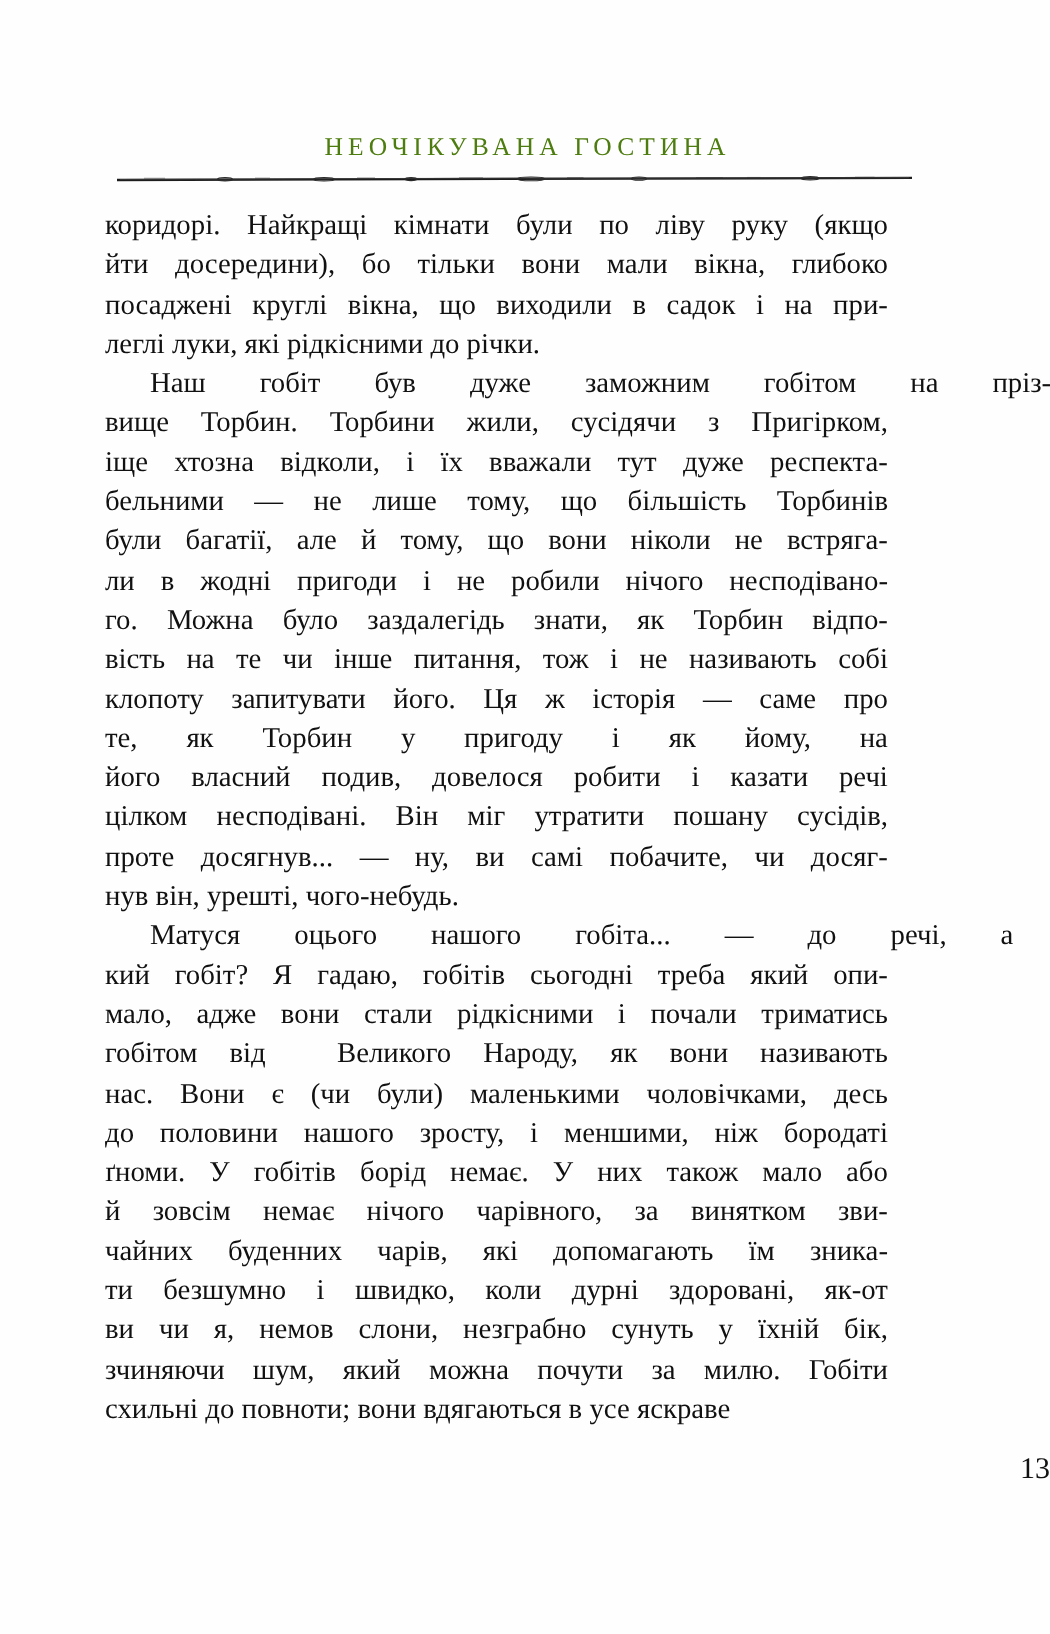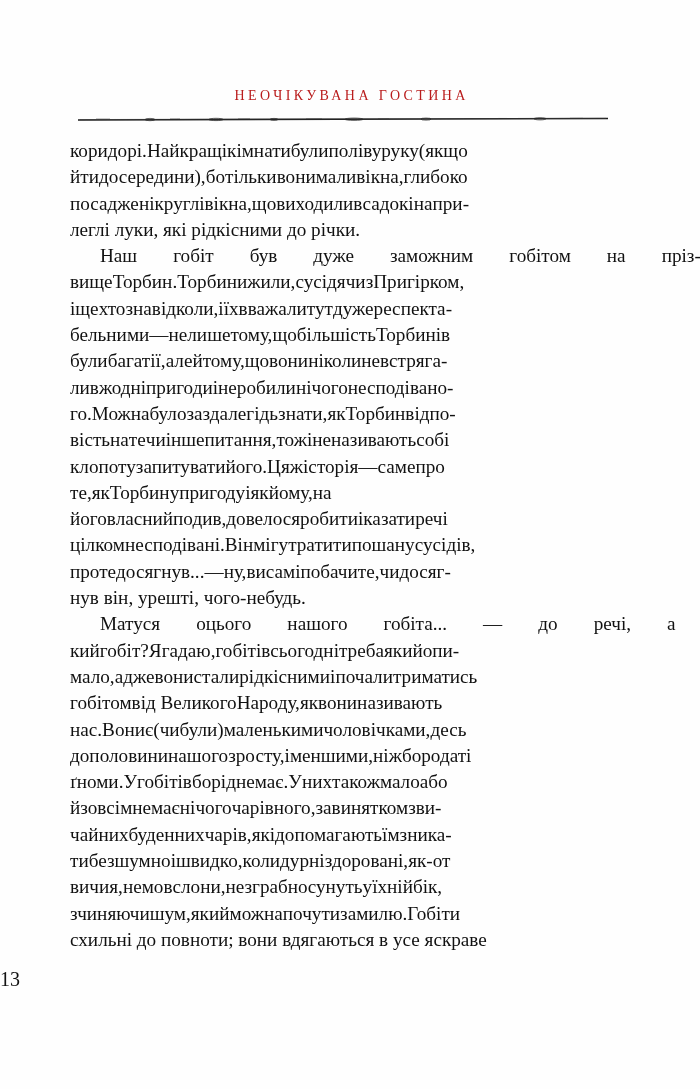--- a/index.html
+++ b/index.html
@@ -17,24 +17,24 @@
     color: #101010;
   }
 
   
   .running-head {
     position: absolute;
     top: 88px;
     left: 0;
     width: 700px;
     text-align: center;
-    font-size: 14px;
+    font-size: 17px;
     letter-spacing: 3.4px;
     text-indent: 3.4px;
-    color: #b91c1c;
+    color: #4d7c0f;
     font-weight: 400;
   }
 
   
   .head-rule {
     position: absolute;
     top: 117px;
     left: 78px;
     width: 530px;
     height: 5px;
@@ -52,34 +52,35 @@
     display: block;
     height: 26.3px;
     line-height: 26.3px;
     font-size: 19.2px;
     white-space: nowrap;
     color: #111111;
   }
   
   .line.just {
     display: flex;
+    justify-content: space-between;
     white-space: normal;
   }
   .line.just > span { display: inline-block; }
   
   .line.indent { padding-left: 30px; gap: 36px; }
   .line.just.indent { padding-left: 30px; }
 
   
   .folio {
     position: absolute;
     top: 968px;
     left: 0;
     width: 700px;
-    text-align: left;
+    text-align: right;
     font-size: 20px;
     color: #121212;
   }
 </style>
 </head>
 <body>
 
 <div class="page">
 
   <div class="running-head">НЕОЧІКУВАНА ГОСТИНА</div>

